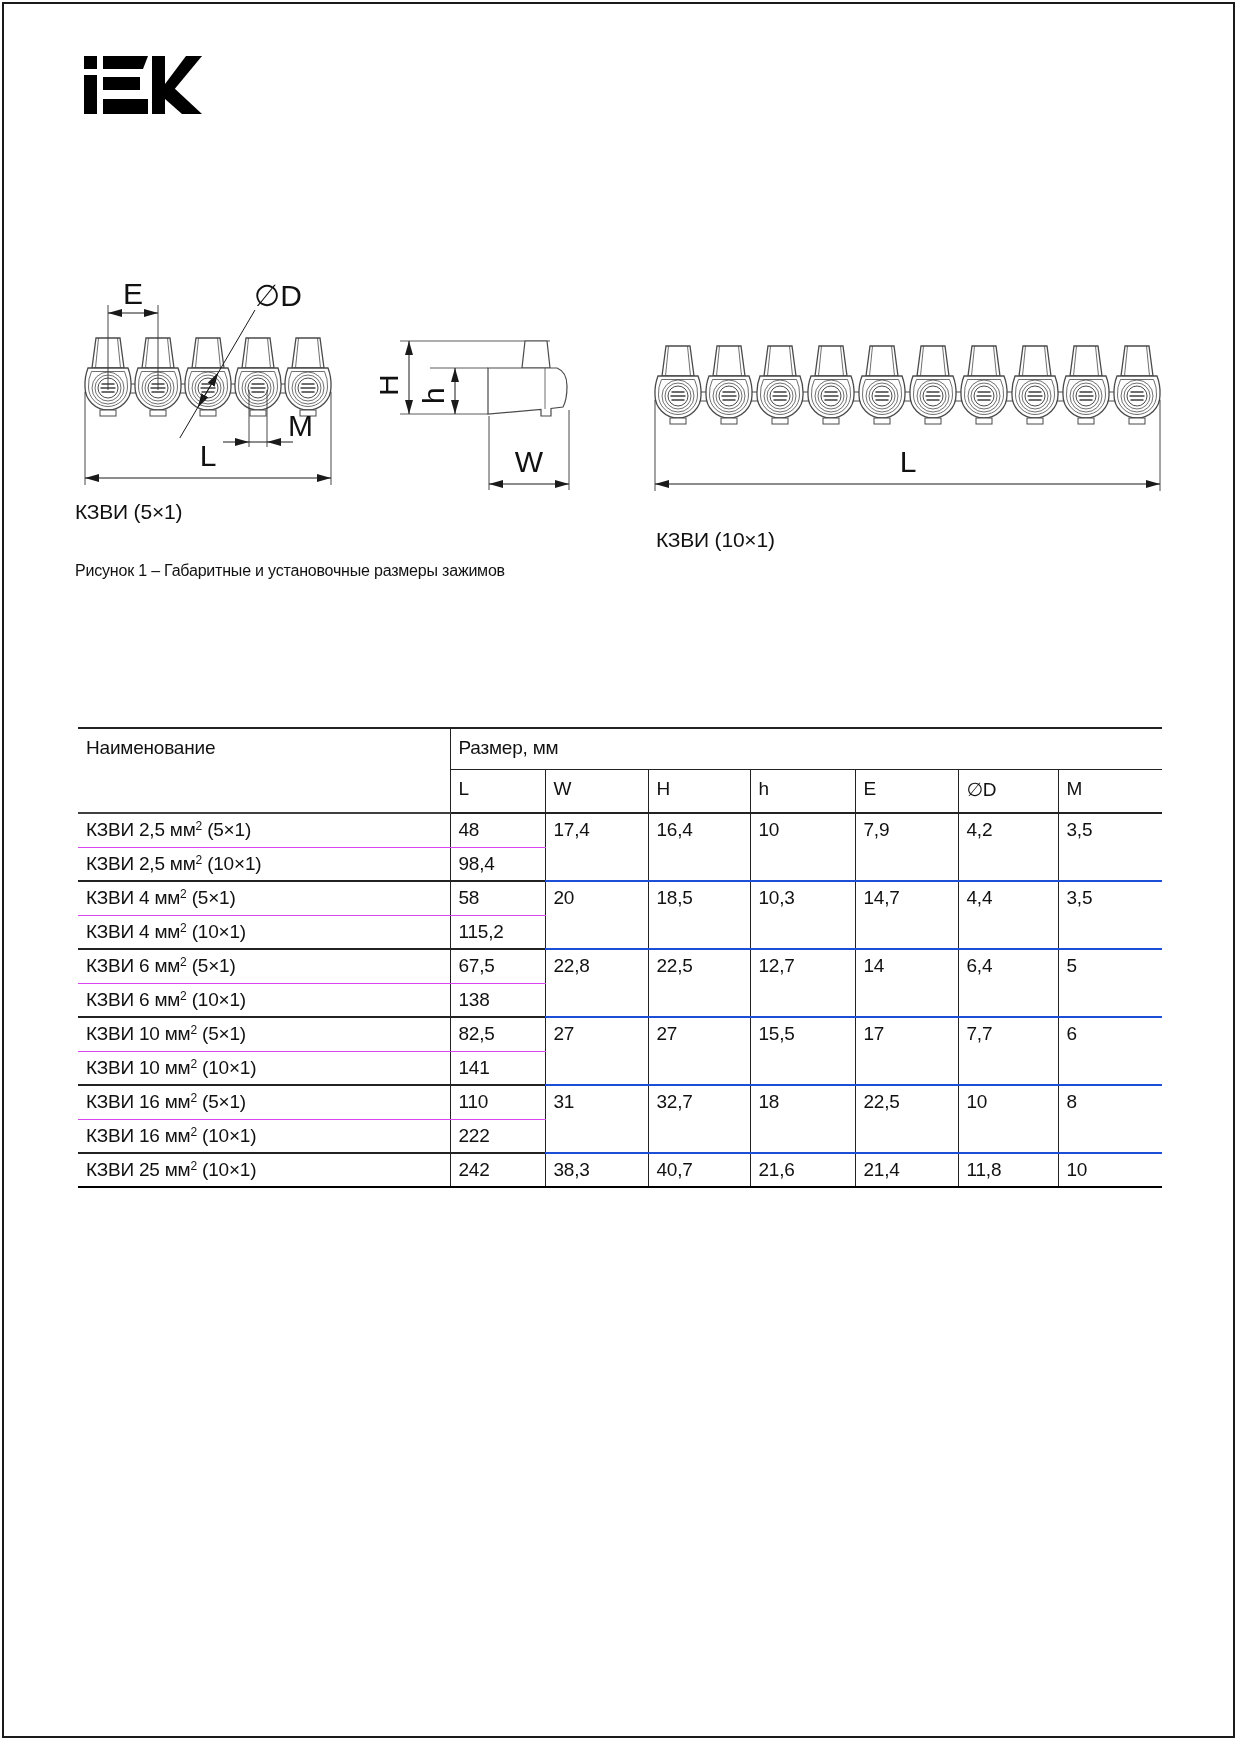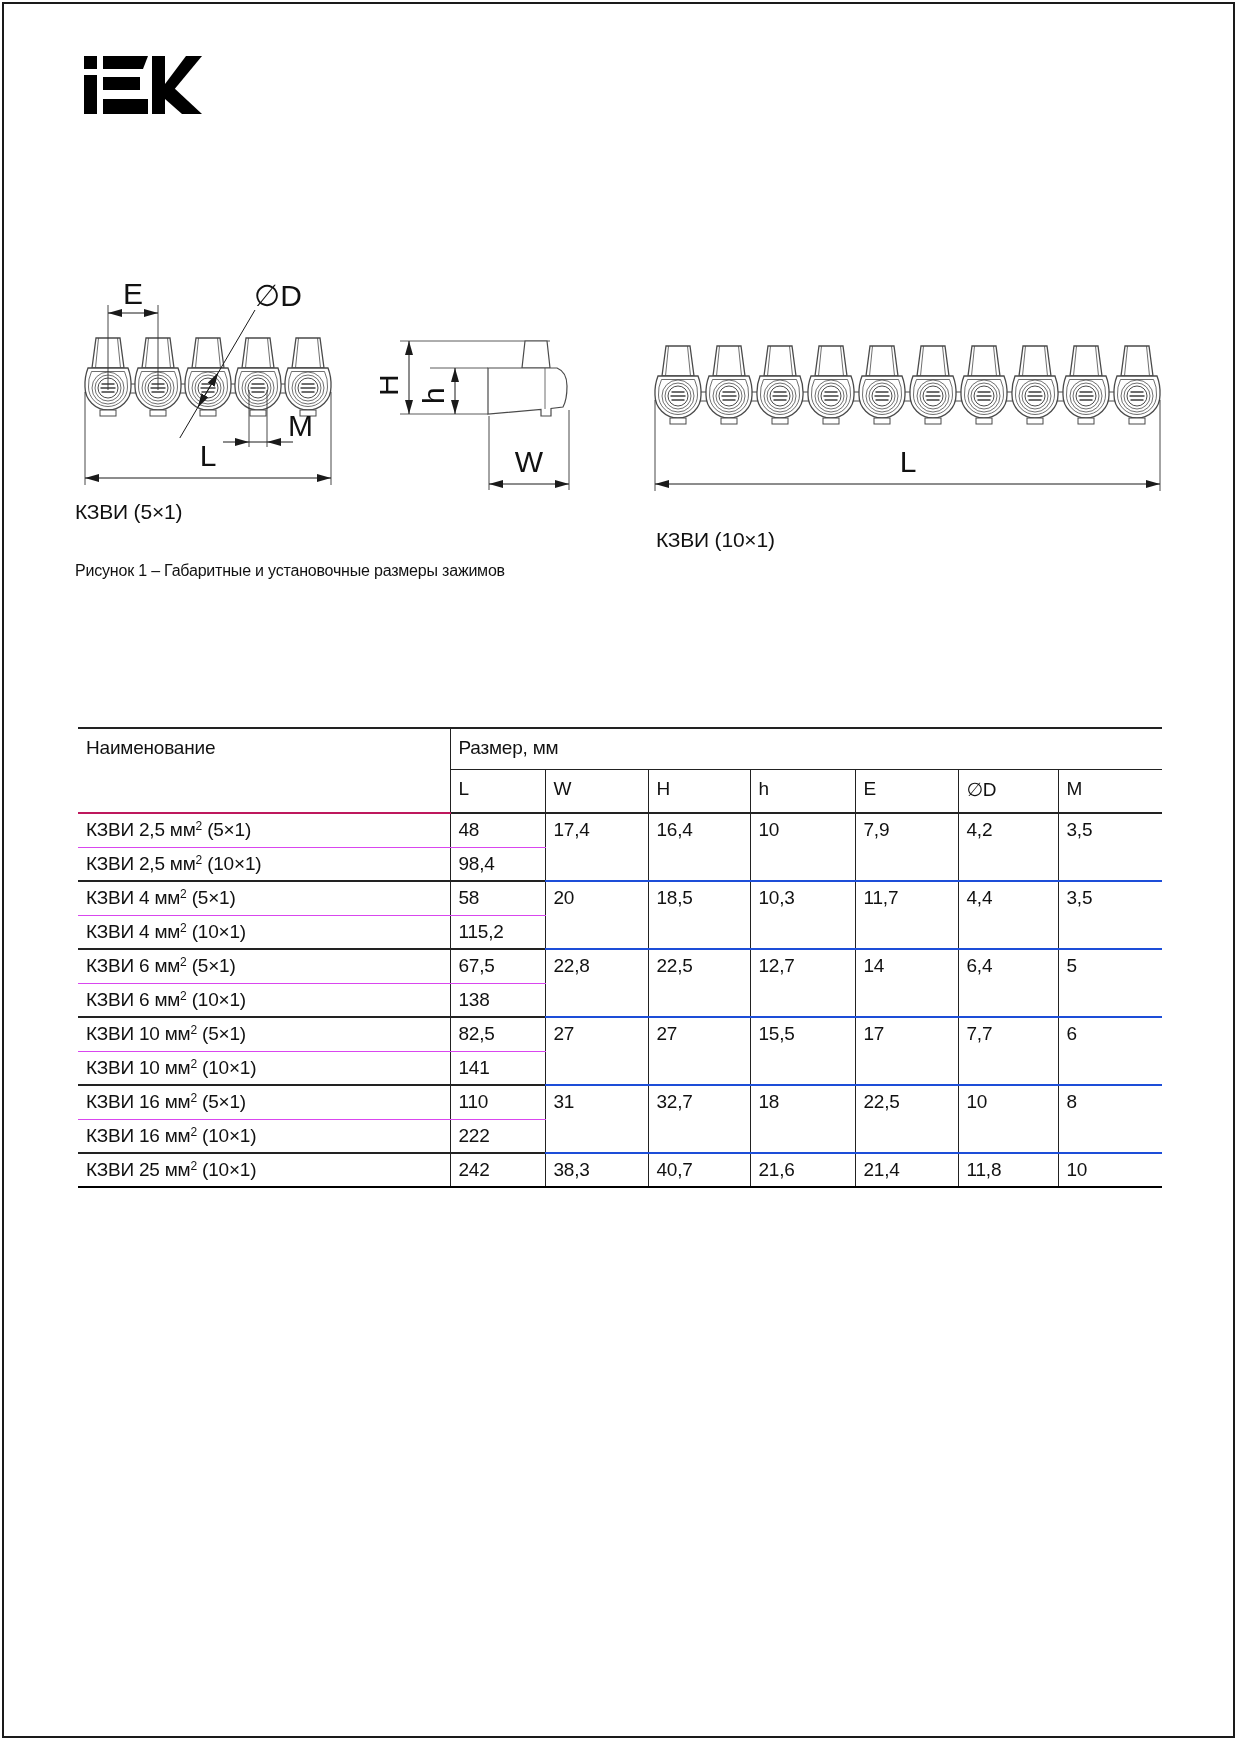--- a/index.html
+++ b/index.html
@@ -23,21 +23,21 @@
         border-top:2px solid #222;font-size:19px;letter-spacing:-0.2px;}
   th,td{text-align:left;vertical-align:top;padding:5px 4px 0 8px;
         font-weight:normal;white-space:nowrap;overflow:hidden;}
   th{padding-top:8px;}
   thead tr.h1{height:41px;}
   thead tr.h2{height:44px;}
   tbody tr{height:34px;}
   th,td{border-right:1px solid #222;}
   th.last,td.last{border-right:none;}
   th.th-size{border-bottom:1px solid #222;}
-  th.th-name{border-bottom:2px solid #be185d;}
+  th.th-name{border-bottom:2px solid #404040;}
   thead tr.h2 th{border-bottom:2px solid #222;}
   tr.p1 td{border-bottom:1px solid #d946ef;}
   tr.p1 td[rowspan]{border-bottom:2px solid #1d4ed8;}
   tr.p2 td{border-bottom:2px solid #222;}
   tr.solo td{border-bottom:2px solid #000000;}
   .sup{font-size:12px;position:relative;top:-6px;}
 </style>
 </head>
 <body>
 
@@ -224,21 +224,21 @@
     <tr class="p2">
       <td><span>КЗВИ 2,5 мм</span><span class="sup">2</span><span> (10×1)</span></td>
       <td>98,4</td>
     </tr>
     <tr class="p1">
       <td><span>КЗВИ 4 мм</span><span class="sup">2</span><span> (5×1)</span></td>
       <td>58</td>
       <td rowspan="2">20</td>
       <td rowspan="2">18,5</td>
       <td rowspan="2">10,3</td>
-      <td rowspan="2">11,7</td>
+      <td rowspan="2">14,7</td>
       <td rowspan="2">4,4</td>
       <td rowspan="2" class="last">3,5</td>
     </tr>
     <tr class="p2">
       <td><span>КЗВИ 4 мм</span><span class="sup">2</span><span> (10×1)</span></td>
       <td>115,2</td>
     </tr>
     <tr class="p1">
       <td><span>КЗВИ 6 мм</span><span class="sup">2</span><span> (5×1)</span></td>
       <td>67,5</td>

